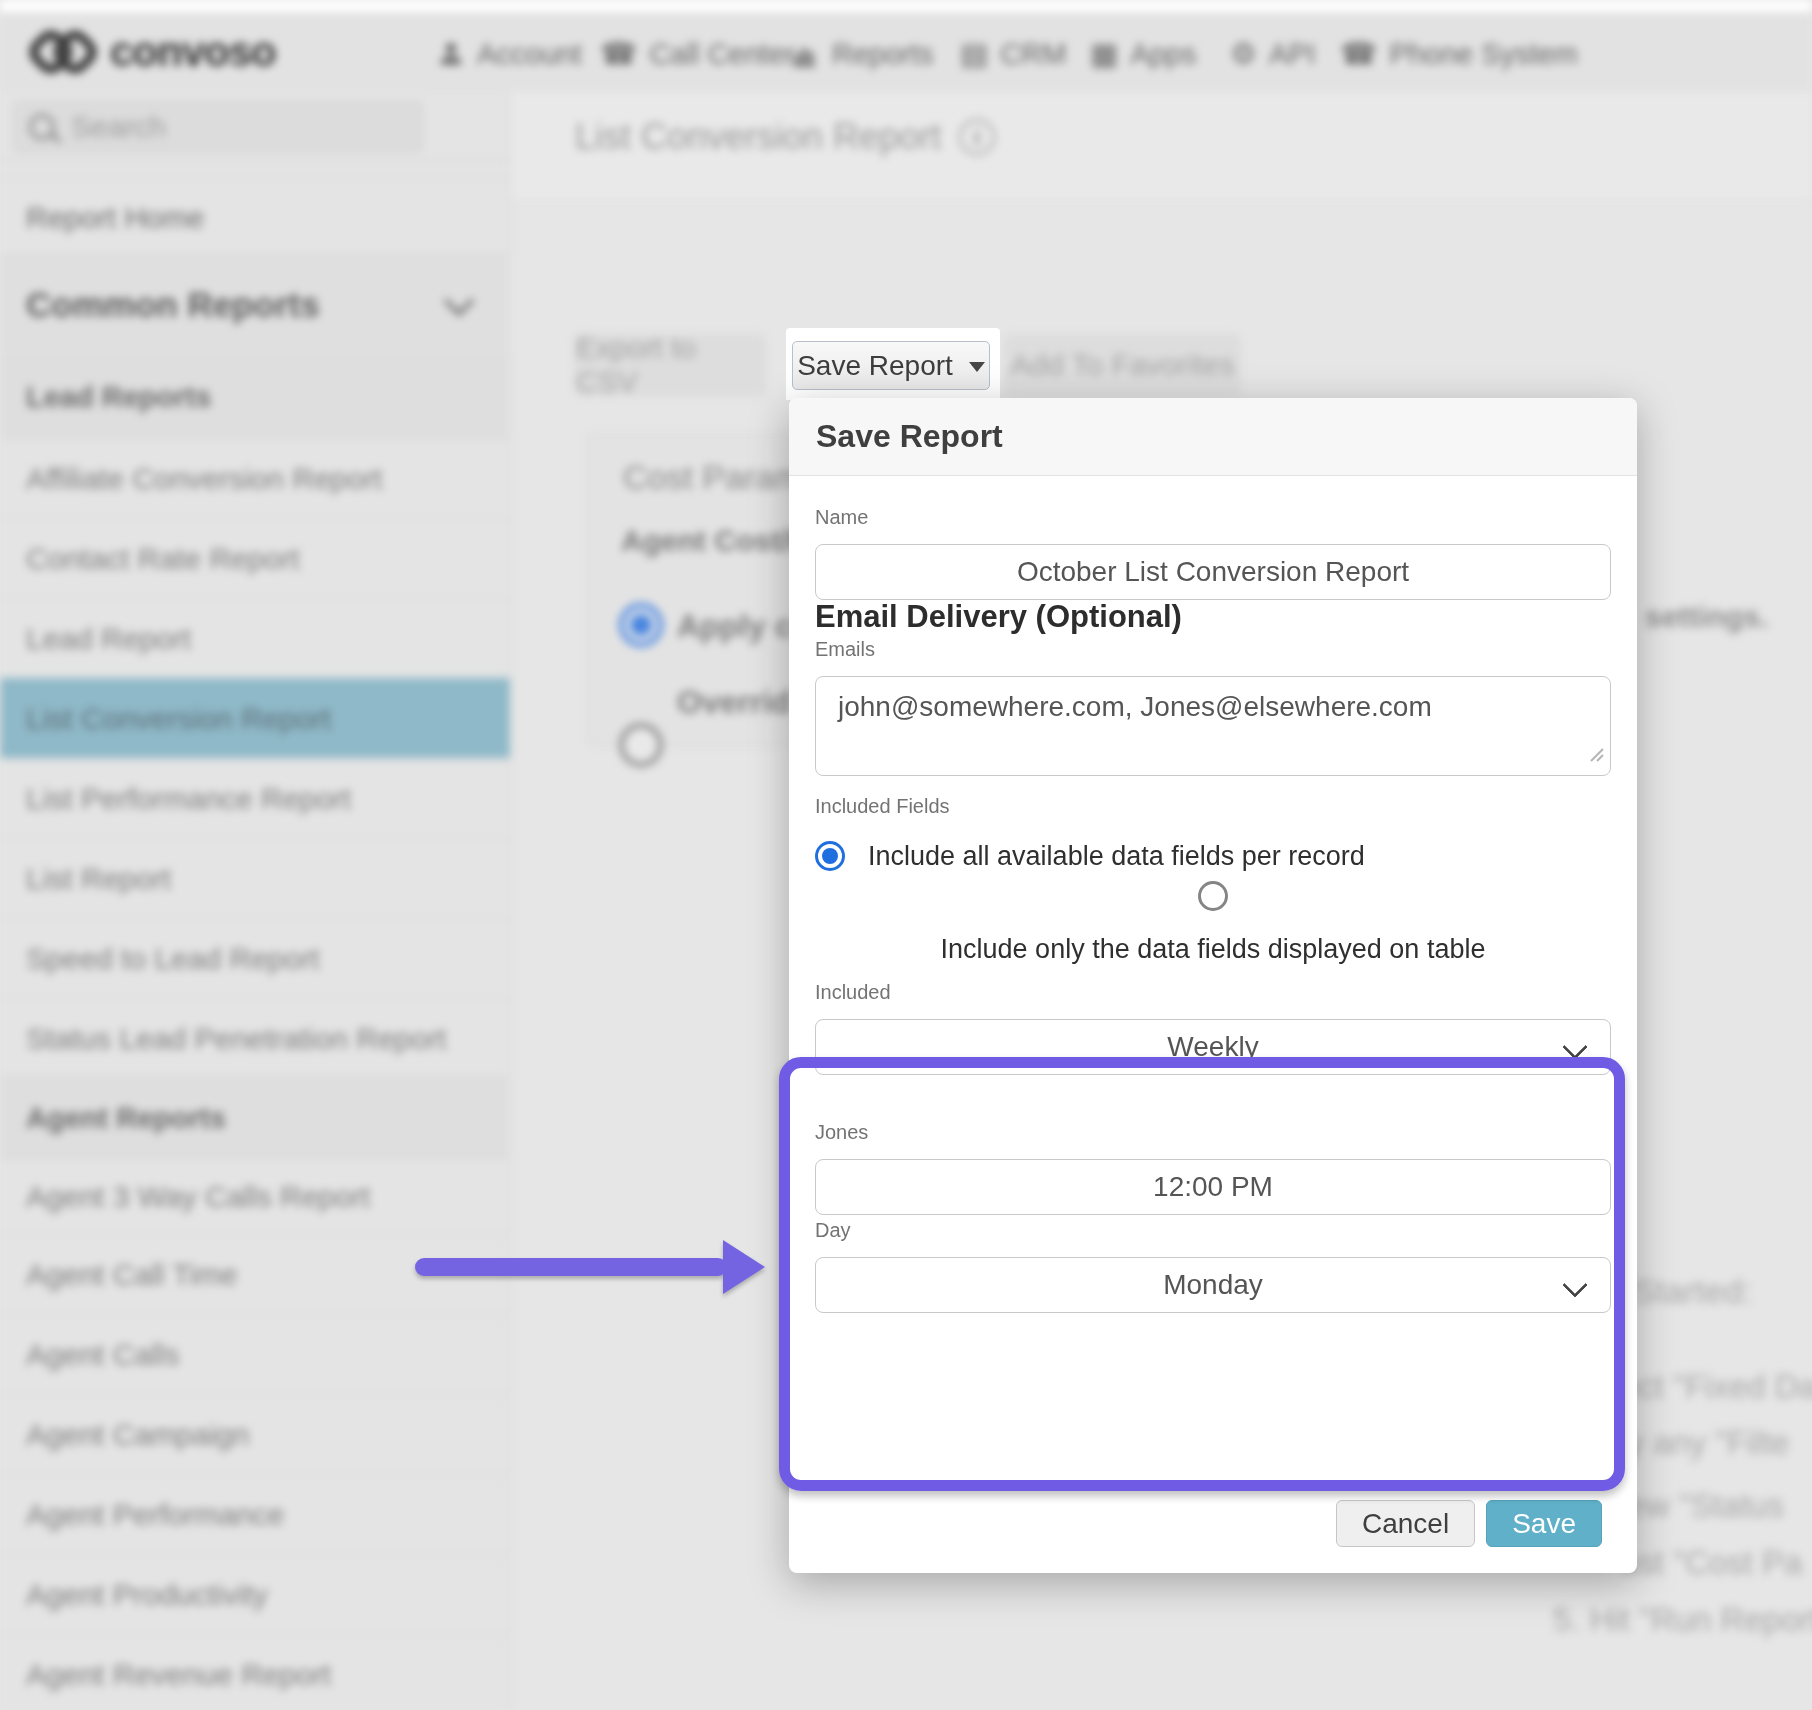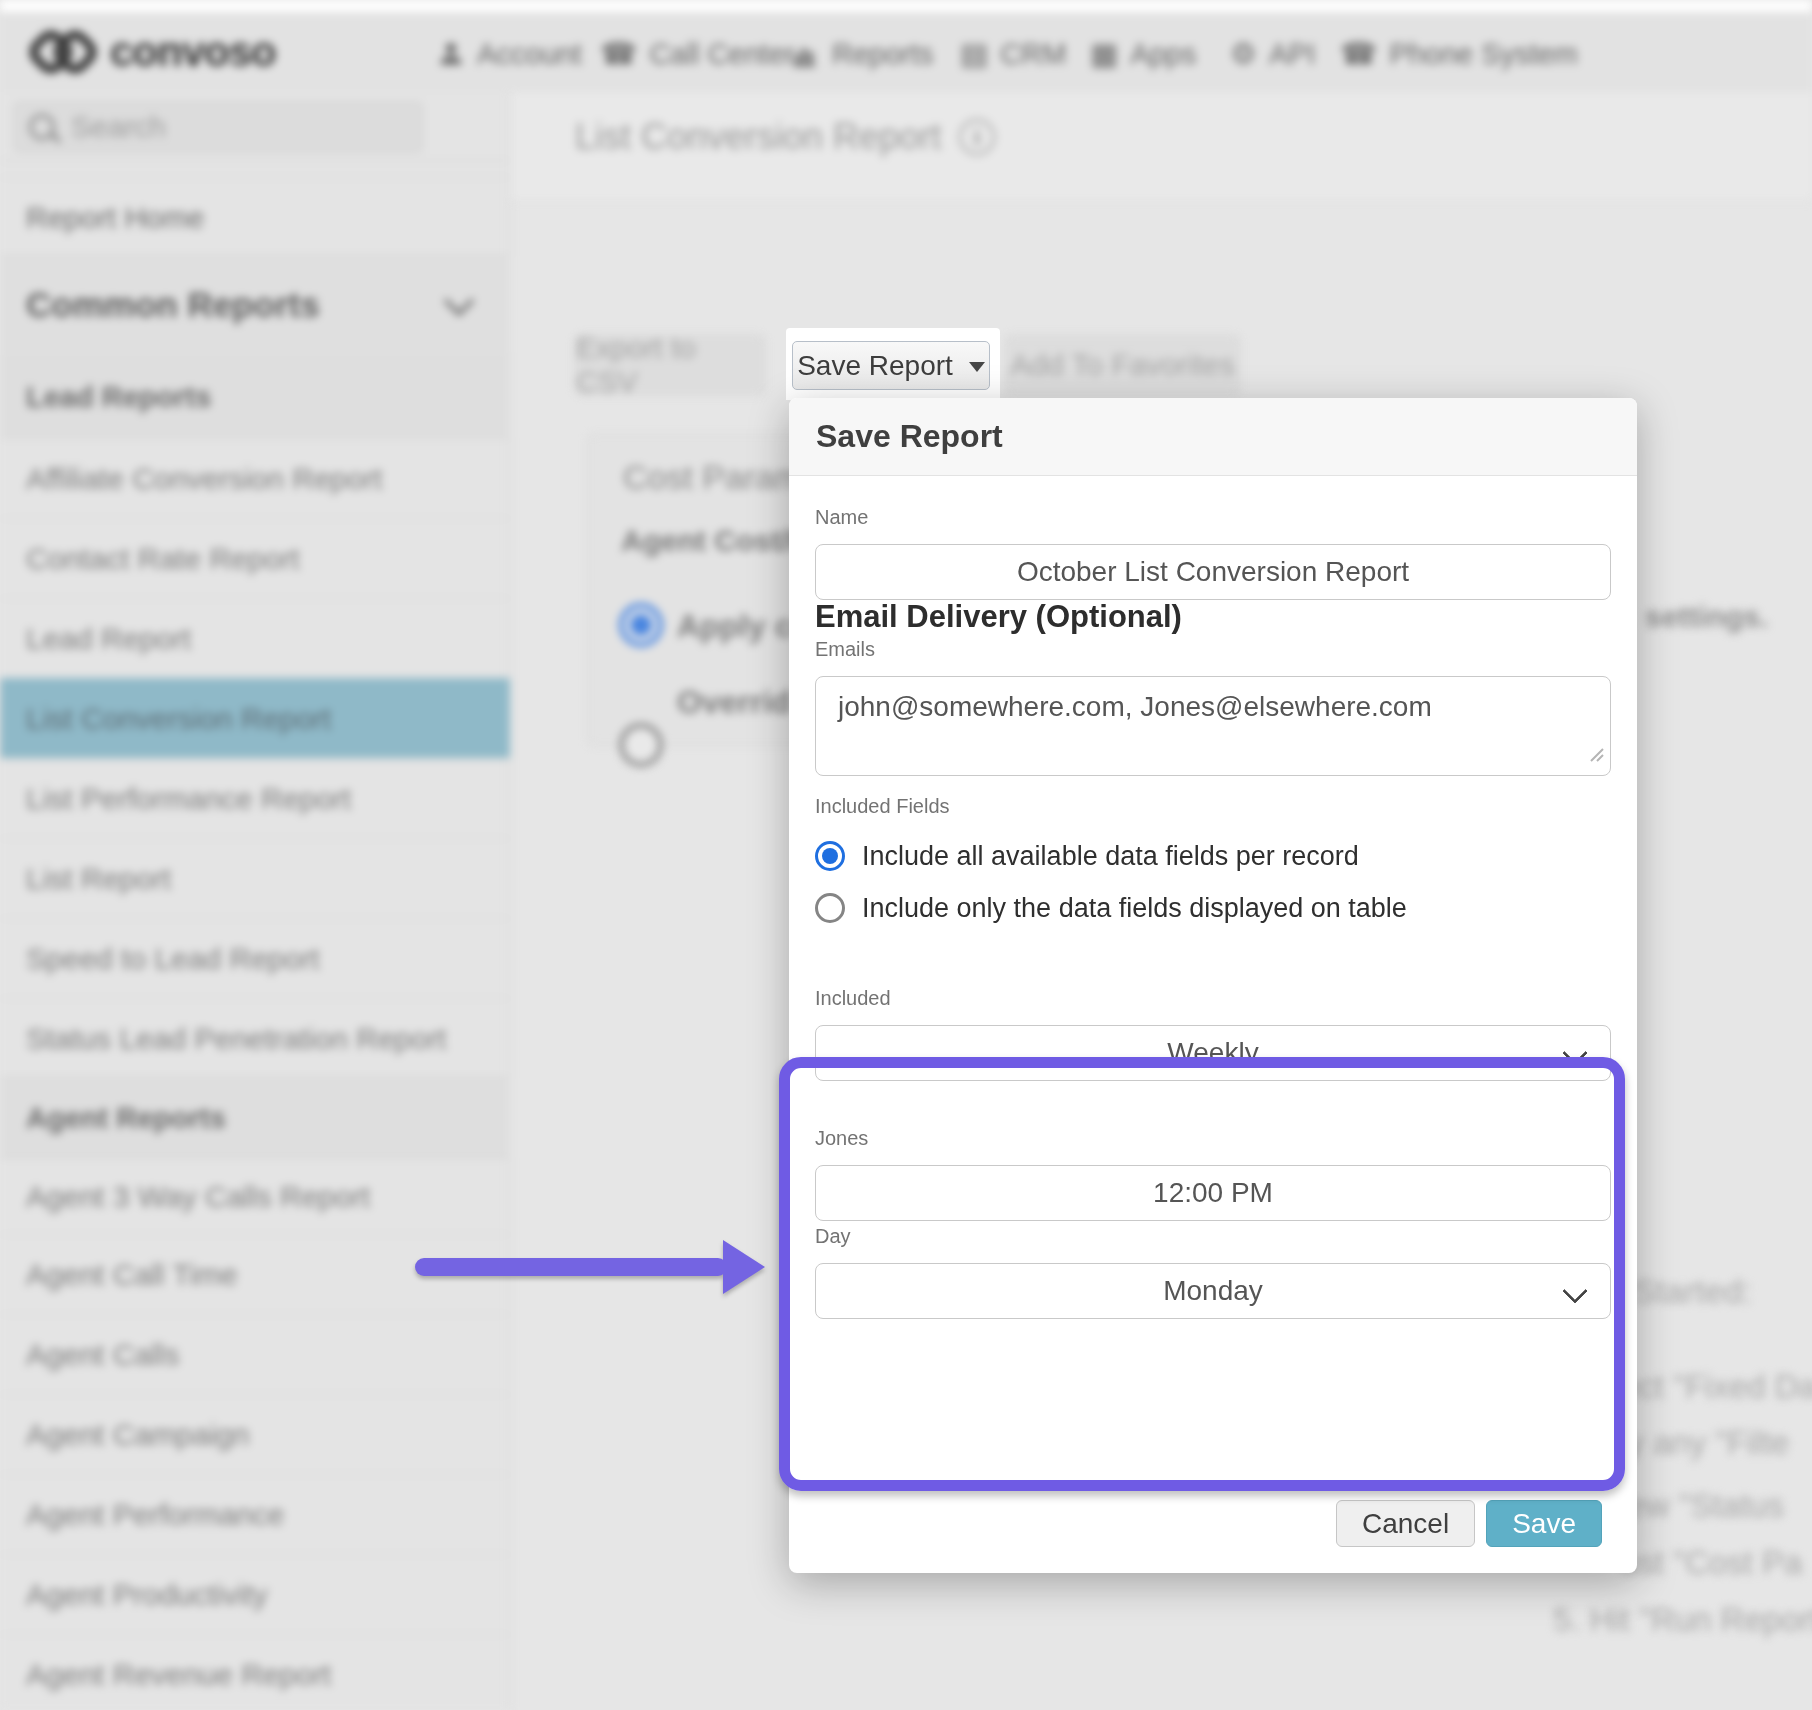--- a/index.html
+++ b/index.html
@@ -69,33 +69,33 @@
   .mbody{position:absolute;left:26px;right:26px;top:78px;}
   .mlabel{font-size:20px;font-weight:normal;color:#737373;line-height:30px;}
   .mheading{font-size:31px;font-weight:bold;color:#2d2d2d;line-height:34px;}
   .minput{height:56px;border:1px solid #c9c9c9;border-radius:8px;background:#fff;display:flex;align-items:center;
     padding:0 22px;font-size:28px;color:#555;box-sizing:border-box;position:relative;justify-content:center;}
   .mselect .sel-chev{width:15px;height:15px;border-right:3px solid #444;border-bottom:3px solid #444;
     transform:rotate(45deg);position:absolute;right:26px;top:18px;border-radius:1px;}
   .mtextarea{height:100px;border:1px solid #c9c9c9;border-radius:8px;background:#fff;
     padding:14px 22px;font-size:28px;color:#555;box-sizing:border-box;position:relative;}
   .grip{position:absolute;right:5px;bottom:5px;}
-  .radio-row{display:flex;align-items:center;gap:17px;height:42px;font-size:27px;color:#2f2f2f;}
+  .radio-row{display:flex;align-items:center;gap:23px;height:42px;font-size:27px;color:#2f2f2f;}
   .mradio{width:30px;height:30px;border-radius:50%;box-sizing:border-box;position:relative;flex:0 0 auto;}
   .mradio.sel{border:3px solid #1f6fe0;}
   .mradio.sel:after{content:"";position:absolute;inset:4px;background:#1f6fe0;border-radius:50%;}
   .mradio.un{border:3px solid #858585;}
   .modal-footer{position:absolute;right:35px;bottom:26px;display:flex;gap:11px;}
   .btn{height:47px;padding:0 25px;border-radius:6px;font-size:28px;display:flex;align-items:center;box-sizing:border-box;}
   .btn-cancel{background:#efefef;border:1px solid #c6c6c6;color:#3f3f3f;}
   .btn-save{background:#5fb0c8;border:1px solid #53a3ba;color:#ffffff;}
 
   .purple-box{left:779px;top:1057px;width:846px;height:434px;border:11px solid #6f5be4;border-radius:22px;
     box-sizing:border-box;box-shadow:0 5px 8px rgba(0,0,0,0.25);}
-  .mt12{margin-top:12px;} .mt8{margin-top:10px;} .mt14{margin-top:14px;}
+  .mt12{margin-top:12px;} .mt8{margin-top:4px;flex-direction:column;} .mt14{margin-top:14px;}
   .mt26{margin-top:26px;} .mt28{} .mt36{margin-top:15px;} .mt42{margin-top:42px;}
   .mt44{} .mt54{margin-top:54px;}
 </style>
 </head>
 <body>
 
 <div class="bg-clip">
 <div class="bg">
       <div class="bg-inner">
 

